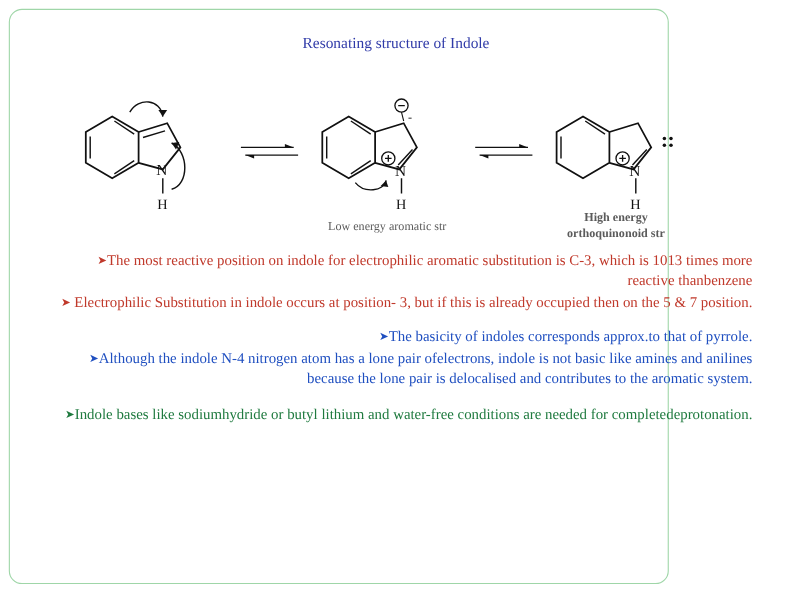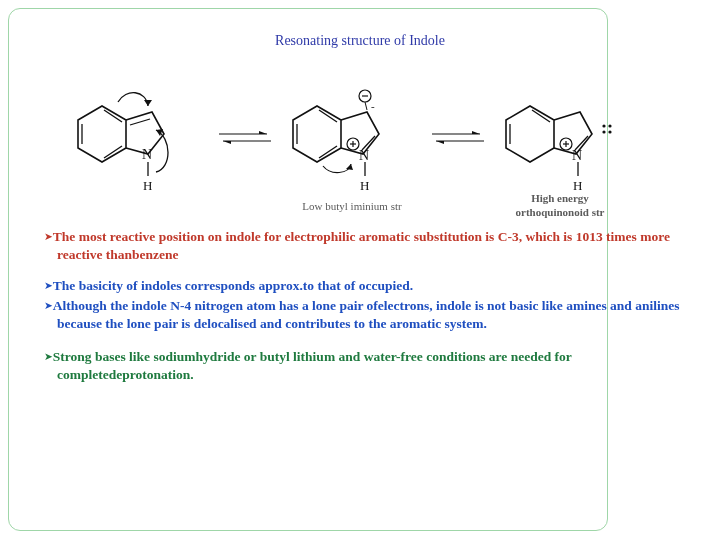--- a/index.html
+++ b/index.html
@@ -75,24 +75,25 @@
   #body {
     position: absolute;
     left: 44px;
     top: 228px;
     width: 640px;
   }
   .para {
     margin: 0 0 2px 0;
     font-family: "Liberation Serif", serif;
     font-size: 13.5px;
-    font-weight: bold;
+    font-weight: normal;
     line-height: 1.33;
     text-indent: -13px;
     padding-left: 13px;
+    text-align: right;
   }
   .para.red { color: #c0392b; }
   .para.blue { color: #1f4fc0; }
   .para.green { color: #1f7a3f; }
   .gap { height: 11px; }
   .gap2 { height: 13px; }
   .bullet {
     font-family: "DejaVu Sans", sans-serif;
     font-size: 10.5px;
     vertical-align: 1px;
@@ -192,41 +193,44 @@
 
         <circle cx="78" cy="64" r="6" fill="none" stroke="#111" stroke-width="1.2"></circle>
         <line x1="75" y1="64" x2="81" y2="64" stroke="#111" stroke-width="1.2"></line>
         <line x1="78" y1="61" x2="78" y2="67" stroke="#111" stroke-width="1.2"></line>
         <text x="84" y="80" font-family="Liberation Serif, serif" font-size="14" fill="#111">N</text>
         <line x1="90" y1="82" x2="90" y2="96" stroke="#111" stroke-width="1.3"></line>
         <text x="85" y="110" font-family="Liberation Serif, serif" font-size="13" fill="#111">H</text>
       </svg>
     </div>
 
-    <div class="caption" style="left:212px; top:130px; width:200px;">Low butyl iminium str</div>
+    <div class="caption" style="left:212px; top:130px; width:200px;">Low energy aromatic str</div>
     <div class="caption" style="left:430px; top:122px; width:180px; white-space:pre-line;font-weight:bold;">High energy
 orthoquinonoid str</div>
   </div>
 
   <div id="body">
 
     <p class="para red">
       <span class="bullet">➤</span><span>The most reactive position on indole for electrophilic aromatic substitution is C-3, which is 1013 times more reactive thanbenzene</span>
     </p>
 
+    <p class="para red">
+      <span class="bullet">➤</span><span> Electrophilic Substitution in indole occurs at position- 3, but if this is already occupied then on the 5 &amp; 7 position.</span>
+    </p>
 
     <div class="gap"></div>
 
     <p class="para blue">
-      <span class="bullet">➤</span><span>The basicity of indoles corresponds approx.to that of occupied.</span>
+      <span class="bullet">➤</span><span>The basicity of indoles corresponds approx.to that of pyrrole.</span>
     </p>
 
     <p class="para blue">
       <span class="bullet">➤</span><span>Although the indole N-4 nitrogen atom has a lone pair ofelectrons, indole is not basic like amines and anilines because the lone pair is delocalised and contributes to the aromatic system.</span>
     </p>
 
     <div class="gap2"></div>
 
     <p class="para green">
-      <span class="bullet">➤</span><span>Strong bases like sodiumhydride  or butyl lithium and water-free conditions are needed for completedeprotonation.</span>
+      <span class="bullet">➤</span><span>Indole bases like sodiumhydride  or butyl lithium and water-free conditions are needed for completedeprotonation.</span>
     </p>
   </div>
 </div>
 
 </body></html>

